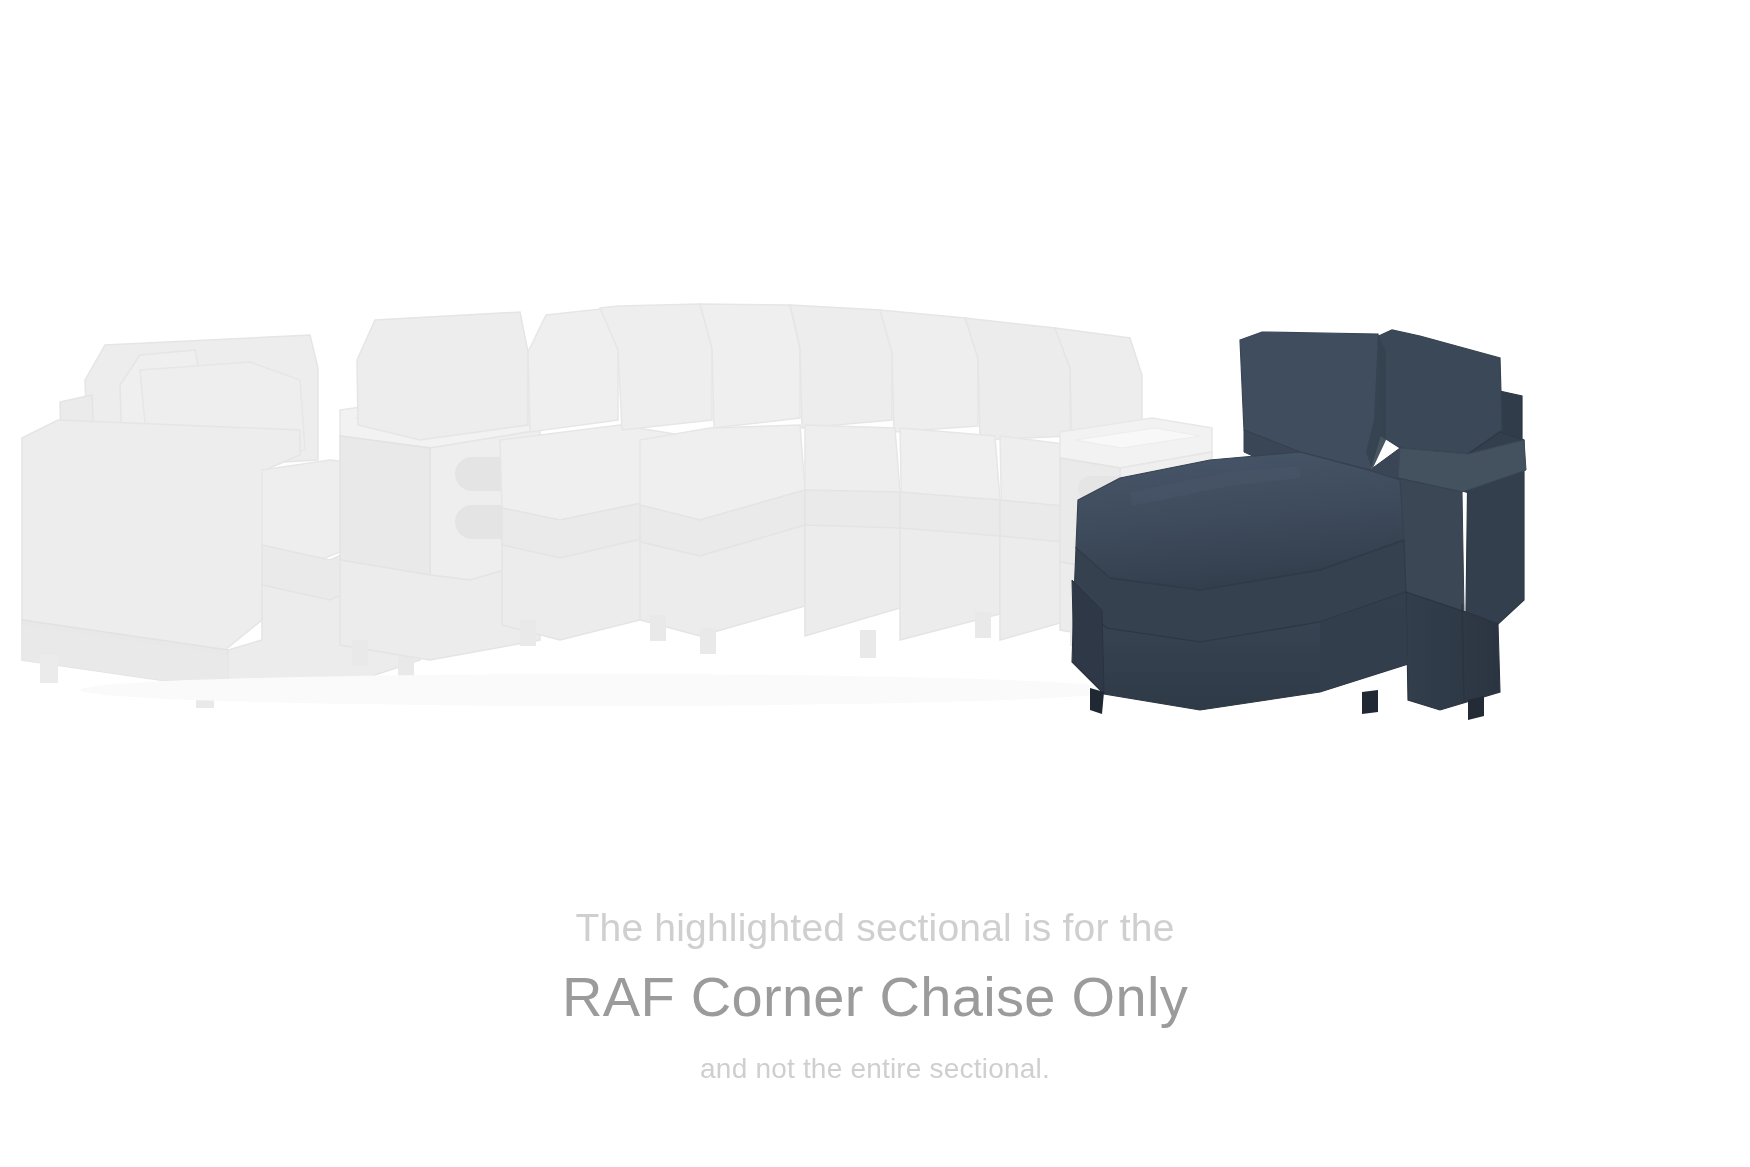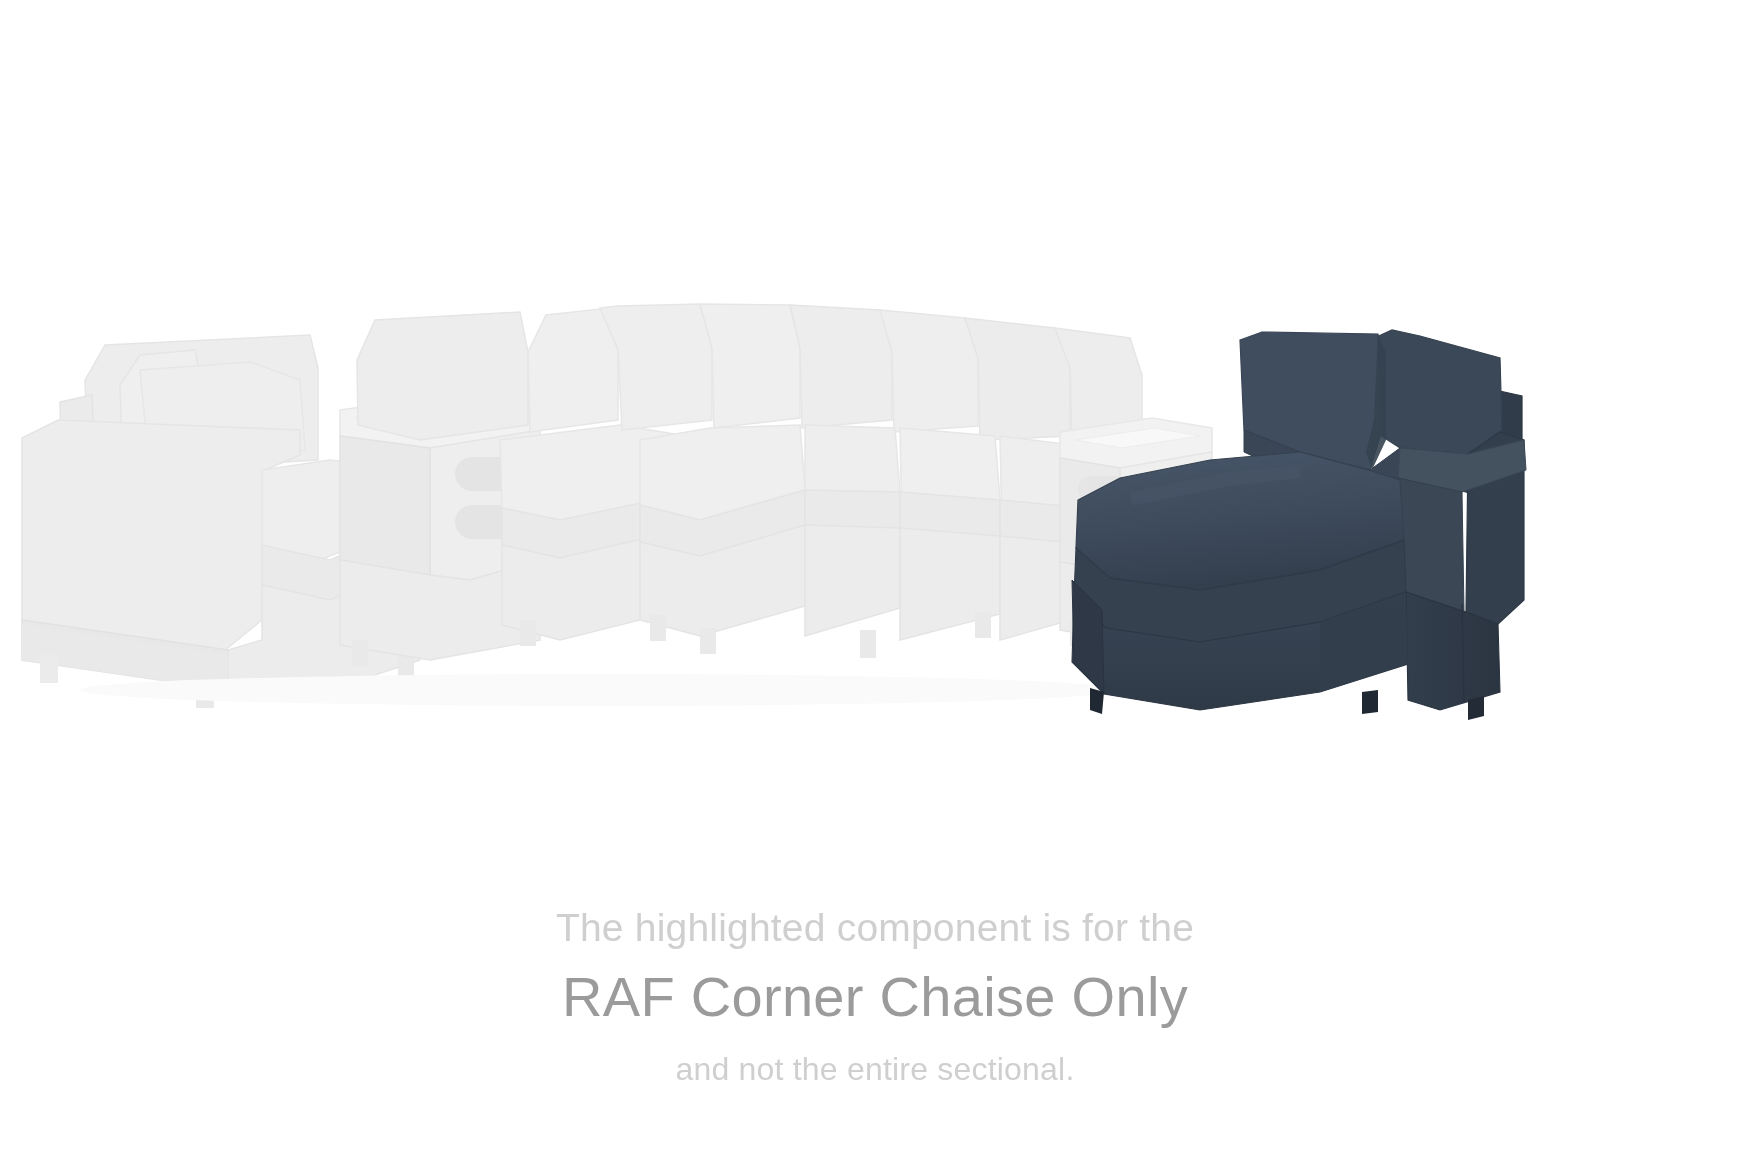--- a/index.html
+++ b/index.html
@@ -53,21 +53,21 @@
   .cap-line-2 {
     font-size: 56px;
     line-height: 74px;
     color: #9b9b9b;
     font-weight: 400;
     letter-spacing: 0.3px;
     white-space: nowrap;
     margin-top: 4px;
   }
   .cap-line-3 {
-    font-size: 32px;
+    font-size: 28px;
     line-height: 54px;
     color: #cfcfcf;
     font-weight: 400;
     letter-spacing: 0.2px;
     white-space: nowrap;
     margin-top: 8px;
   }
 </style>
 </head>
 <body>
@@ -248,18 +248,18 @@
         <path d="M1362,692 L1378,690 L1378,712 L1362,714 Z" fill="#1f2833"></path>
         <path d="M1468,700 L1484,696 L1484,716 L1468,720 Z" fill="#222b36"></path>
 
         <path d="M1130,492 L1230,472 L1300,466 L1300,478 L1230,486 L1132,506 Z" fill="#4d5a6c" opacity="0.35"></path>
       </g>
 
     </svg>
   </div>
 
   <div id="caption">
-    <div class="cap-line-1">The highlighted component is for the</div>
+    <div class="cap-line-1">The highlighted sectional is for the</div>
     <div class="cap-line-2">RAF Corner Chaise Only</div>
     <div class="cap-line-3">and not the entire sectional.</div>
   </div>
 
 </div>
 
 </body></html>

